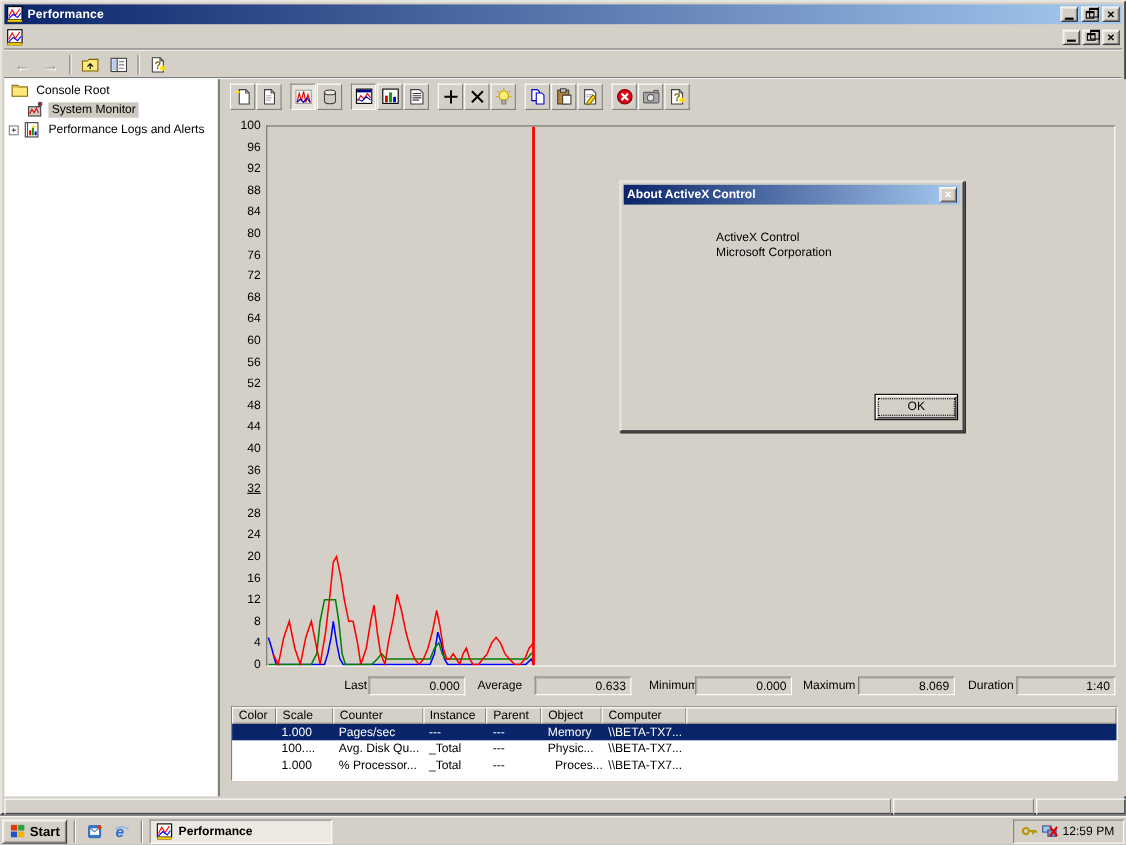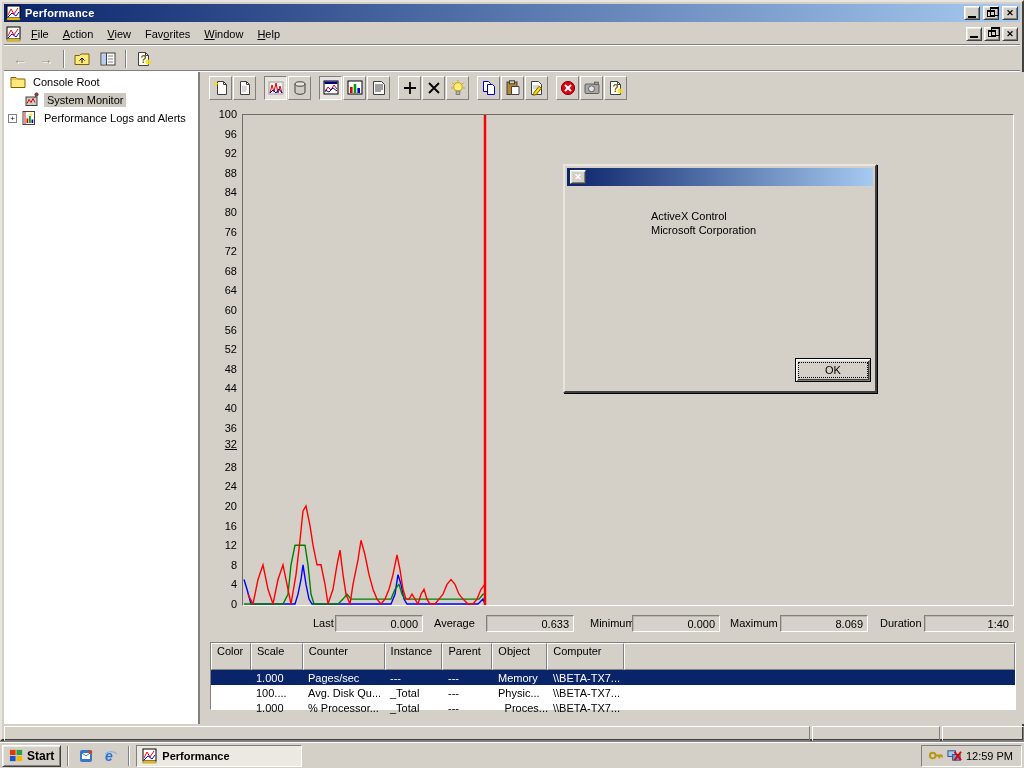--- a/index.html
+++ b/index.html
@@ -55,21 +55,21 @@
   .plot svg { display:block; width:100%; height:100%; }
 
   
   .stats label { position:absolute; top:545px; }
   .statbox { position:absolute; top:543px; height:17px; background:#d6d2ca; text-align:right; padding:2px 4px 0 0;
              border:1px solid; border-color:#808080 #ffffff #ffffff #808080; box-shadow:inset 1px 1px 0 #bbb7af; }
 
   
   .legend { position:absolute; left:3px; top:570px; width:806px; height:68px; background:#fff;
             border:1px solid; border-color:#808080 #ffffff #ffffff #808080; }
-  .lg-head { display:flex; height:27px; }
+  .lg-head { display:flex; height:15px; }
   .lg-hcell { border:1px solid; border-color:#ffffff #808080 #808080 #ffffff; background:#d4d0c8; padding:1px 0 0 5px; overflow:hidden; white-space:nowrap; }
   .lg-row { display:flex; height:15px; align-items:center; white-space:nowrap; }
   .lg-row.selected { background:#0a246a; color:#fff; }
   .lg-cell { padding-left:5px; overflow:hidden; }
   .lg-swatch { height:0; border-top-width:1px; border-top-style:solid; width:32px; margin-left:4px; }
 
   
   .statusbar { position:absolute; left:2px; top:723px; width:1020px; height:16px; display:flex; gap:2px; padding-top:1px; }
   .sb-cell { border:1px solid; border-color:#ffffff #808080 #808080 #ffffff; }
 
@@ -130,28 +130,20 @@
 
     <div class="menubar">
       <span class="icon16">
         <svg viewBox="0 0 16 16">
             <rect x="1" y="1" width="13" height="12" fill="#fff" stroke="#000"></rect>
             <polyline points="2,10 5,4 8,9 12,3" stroke="#f00" fill="none"></polyline>
             <polyline points="2,12 6,8 10,11 13,7" stroke="#00f" fill="none"></polyline>
             <rect x="1" y="13" width="13" height="2" fill="#ffd700" stroke="#806000" stroke-width="0.5"></rect>
           </svg>
       </span>
-      <span id="menus" style="display:flex;">
-          <span class="menu-item"><u>F</u>ile</span>
-          <span class="menu-item"><u>A</u>ction</span>
-          <span class="menu-item"><u>V</u>iew</span>
-          <span class="menu-item">Fav<u>o</u>rites</span>
-          <span class="menu-item"><u>W</u>indow</span>
-          <span class="menu-item"><u>H</u>elp</span>
-        </span>
       <span class="spacer"></span>
       <span class="winbtn raised">
           <span class="glyph-min"></span>
         </span>
       <span class="winbtn raised">
           <span class="glyph-restore"></span>
         </span>
       <span class="winbtn raised">✕</span>
     </div>
 
@@ -432,20 +424,21 @@
 
     <div class="statusbar">
       <span class="sb-cell" style="flex:1"></span>
       <span class="sb-cell" style="width:128px"></span>
       <span class="sb-cell" style="width:82px"></span>
     </div>
   </div>
 
   <div class="dialog">
     <div class="dlg-title">
+      <span class="t">About ActiveX Control</span>
       <span class="dlg-close raised">✕</span>
     </div>
     <div class="dlg-line" style="top:44px">ActiveX Control</div>
     <div class="dlg-line" style="top:58px">Microsoft Corporation</div>
     <div class="okbtn">
         <span>OK</span>
       </div>
   </div>
 
   <div class="taskbar">

